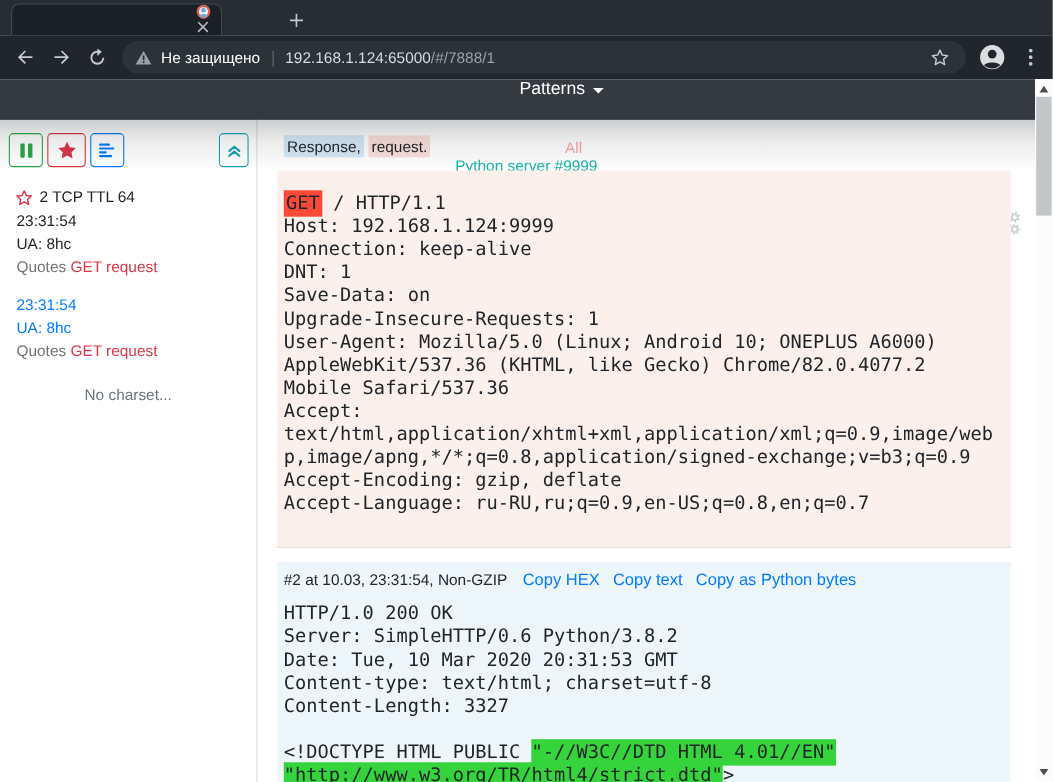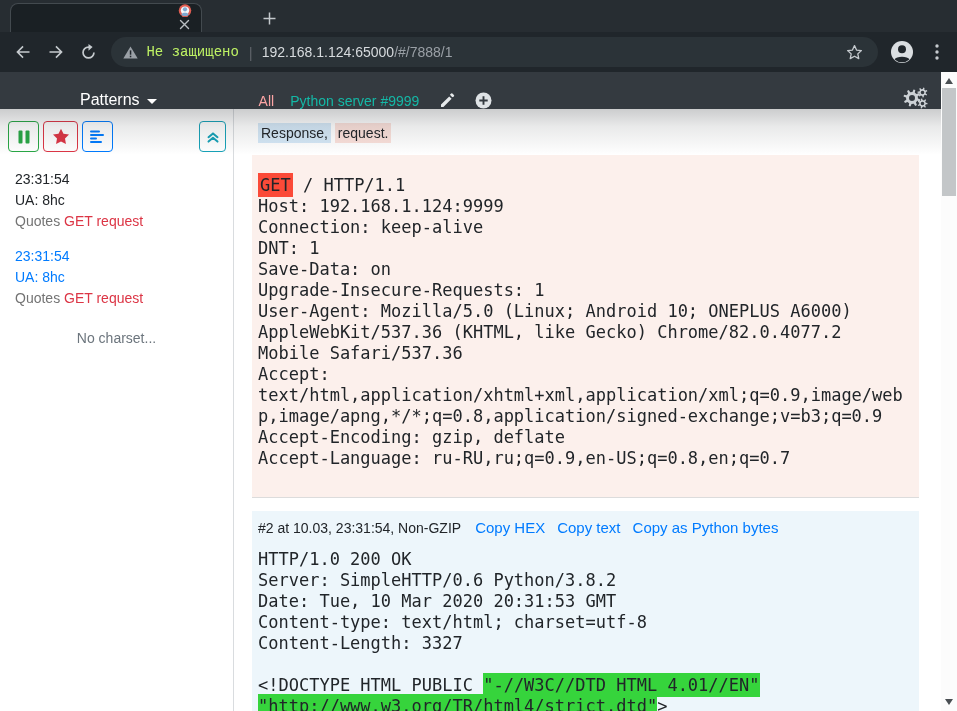--- a/index.html
+++ b/index.html
@@ -17,32 +17,32 @@
   .newtab { position:absolute; left:256px; top:5px; width:26px; height:26px; display:flex;
     align-items:center; justify-content:center; color:#c3c8cc; font-size:21px; font-weight:400; border-radius:50%; }
 
   
   .toolbar { position:absolute; top:32px; left:0; width:957px; height:40px; background:#20262b;
     display:flex; align-items:center; }
   .nav-ic { width:28px; height:28px; display:flex; align-items:center; justify-content:center; border-radius:50%; }
   .back { margin-left:9px; } .fwd { margin-left:5px; } .reload { margin-left:5px; }
   .omnibox { margin-left:9px; width:772px; height:30px; background:#2b3338; border-radius:15px;
     display:flex; align-items:center; padding:0 10px 0 12px; }
-  .sec-text { color:#bef264; font-size:14px; margin-left:8px;font-family:Liberation Mono, monospace; }
+  .sec-text { color:#ffffff; font-size:14px; margin-left:8px; }
   .sec-sep { color:#5f6368; margin:0 9px 0 10px; font-size:15px; }
   .url { font-size:14px; color:#d7dbde; white-space:nowrap; flex:1; }
   .url .path { color:#9aa0a6; }
   .toolbar .star-bm { margin-left:2px; }
   .avatar { margin-left:10px; }
   .dots { margin-left:7px; margin-right:6px; }
 
   
   .app { position:absolute; top:72px; left:0; width:957px; height:639px; background:#fff; }
   .navbar { position:absolute; top:0; left:0; width:941px; height:37px; background:#343a40;
-    display:flex; align-items:flex-end; }
+    display:flex; align-items:center;flex-direction:column; }
   .nb-patterns { margin-left:80px; color:#fff; font-size:16px; display:flex; align-items:center; }
   .caret { width:0; height:0; border-left:5px solid transparent; border-right:5px solid transparent;
     border-top:5px solid #fff; margin-left:7px; margin-top:2px; }
   .nb-all { margin-left:102px; color:#fca5a5; font-size:14px;margin-top:36px; }
   .nb-service { margin-left:16px; color:#14b8a6; font-size:14px; }
   .nb-edit { margin-left:20px; display:flex; }
   .nb-add { margin-left:19px; display:flex; }
   .nb-gears { margin-left:auto; margin-right:13px; display:flex; }
 
   .shade { position:absolute; top:37px; left:0; width:941px; height:46px; pointer-events:none;
@@ -222,20 +222,28 @@
           </svg>
         </span>
         <span class="sbtn sbtn-collapse">
           <svg width="14" height="14" viewBox="0 0 14 14">
               <path d="M2.5 7.2 L7 3.4 L11.5 7.2 M2.5 11.6 L7 7.8 L11.5 11.6" fill="none" stroke="#17a2b8" stroke-width="2" stroke-linejoin="round" stroke-linecap="round"></path>
             </svg>
         </span>
       </div>
       <div class="plist">
           <div class="pitem">
+            <div class="trow">
+              <span class="star-o">
+                <svg width="16" height="16" viewBox="0 0 17 17">
+                  <path d="M8.5 1.6 l2.04 4.44 4.86.55-3.6 3.3.97 4.79L8.5 12.26l-4.27 2.42.97-4.79-3.6-3.3 4.86-.55z" fill="none" stroke="#dc3545" stroke-width="1.4" stroke-linejoin="round"></path>
+                </svg>
+              </span>
+              <span>2 TCP TTL 64</span>
+            </div>
             <div>23:31:54</div>
             <div>UA: 8hc</div>
             <div class="tagline"><span class="tag-g">Quotes</span> <span class="tag-r">GET request</span></div>
           </div>
           <div class="pitem sel">
             <div>23:31:54</div>
             <div>UA: 8hc</div>
             <div class="tagline"><span class="tag-g">Quotes</span> <span class="tag-r">GET request</span></div>
           </div>
           <div class="noresults">No charset...</div>

